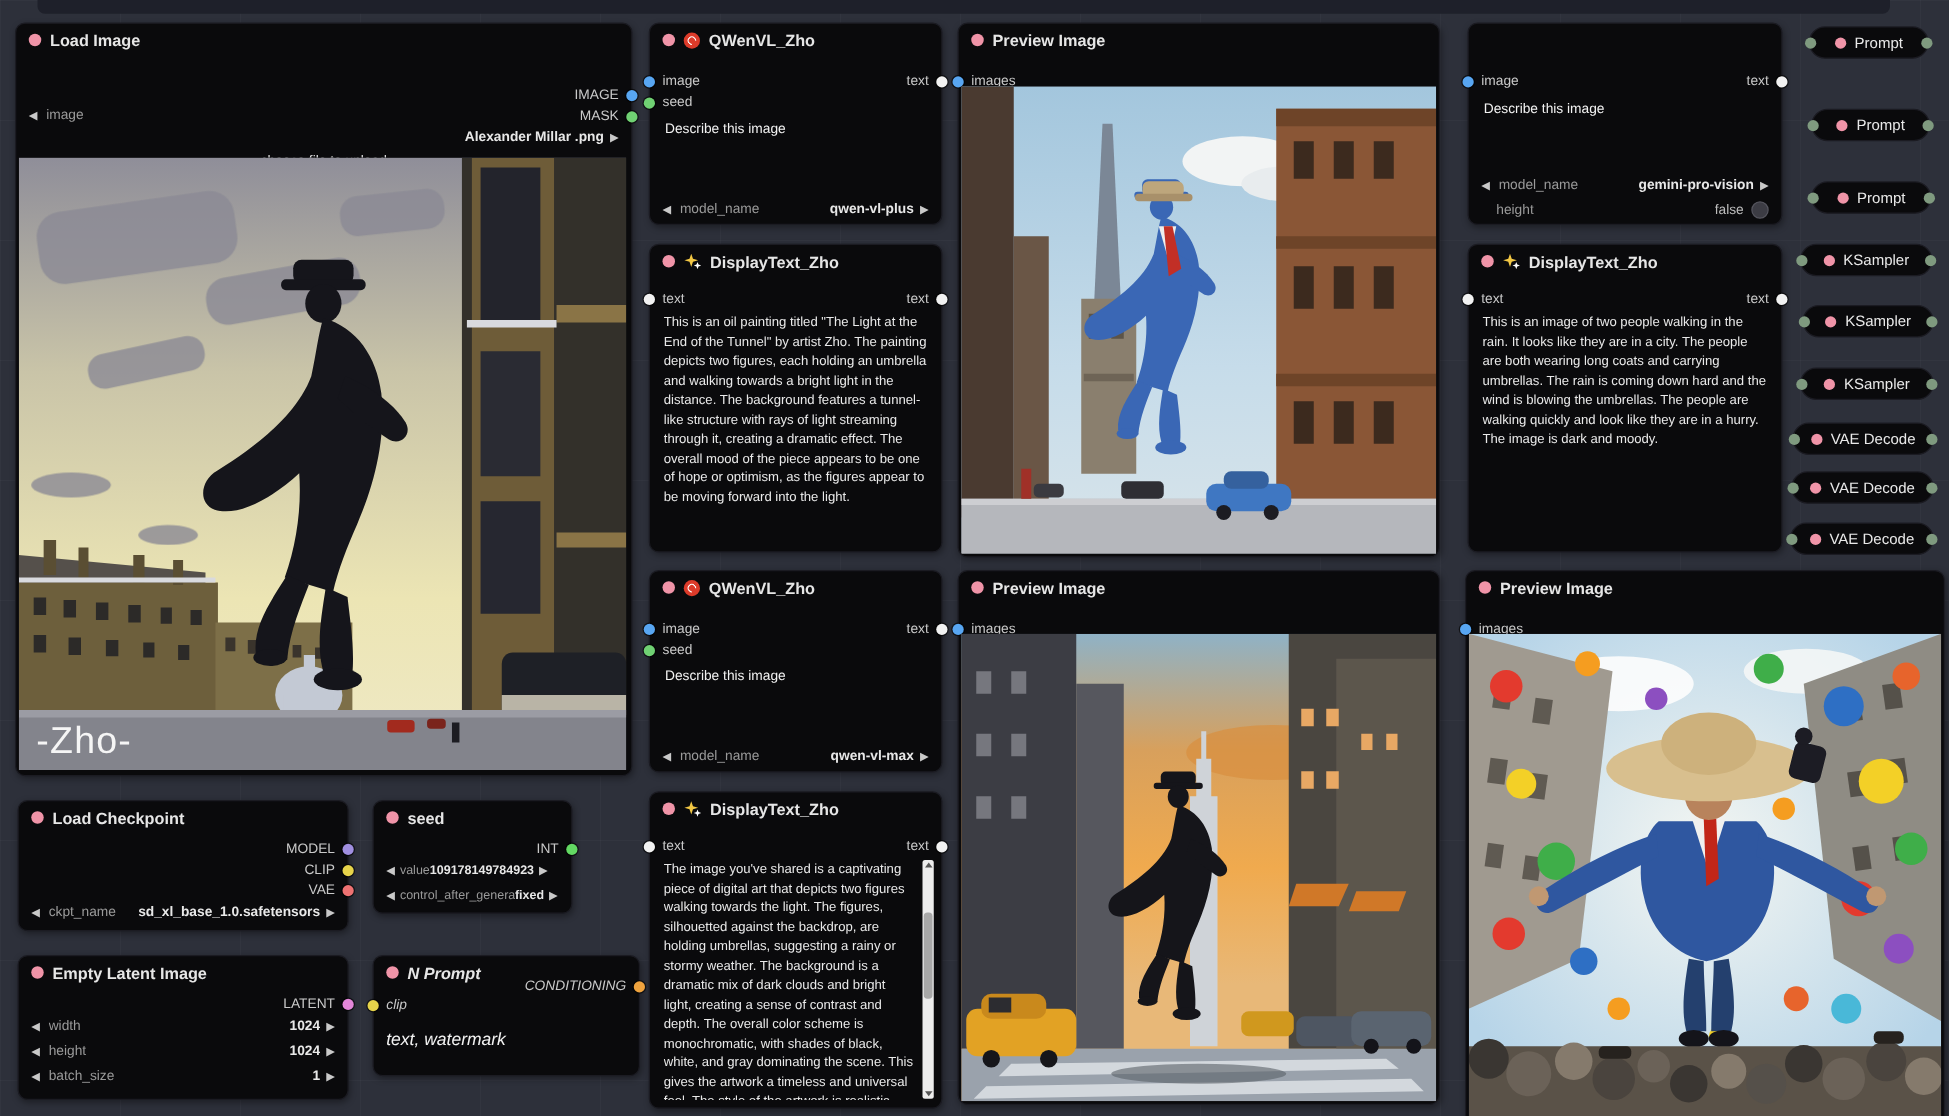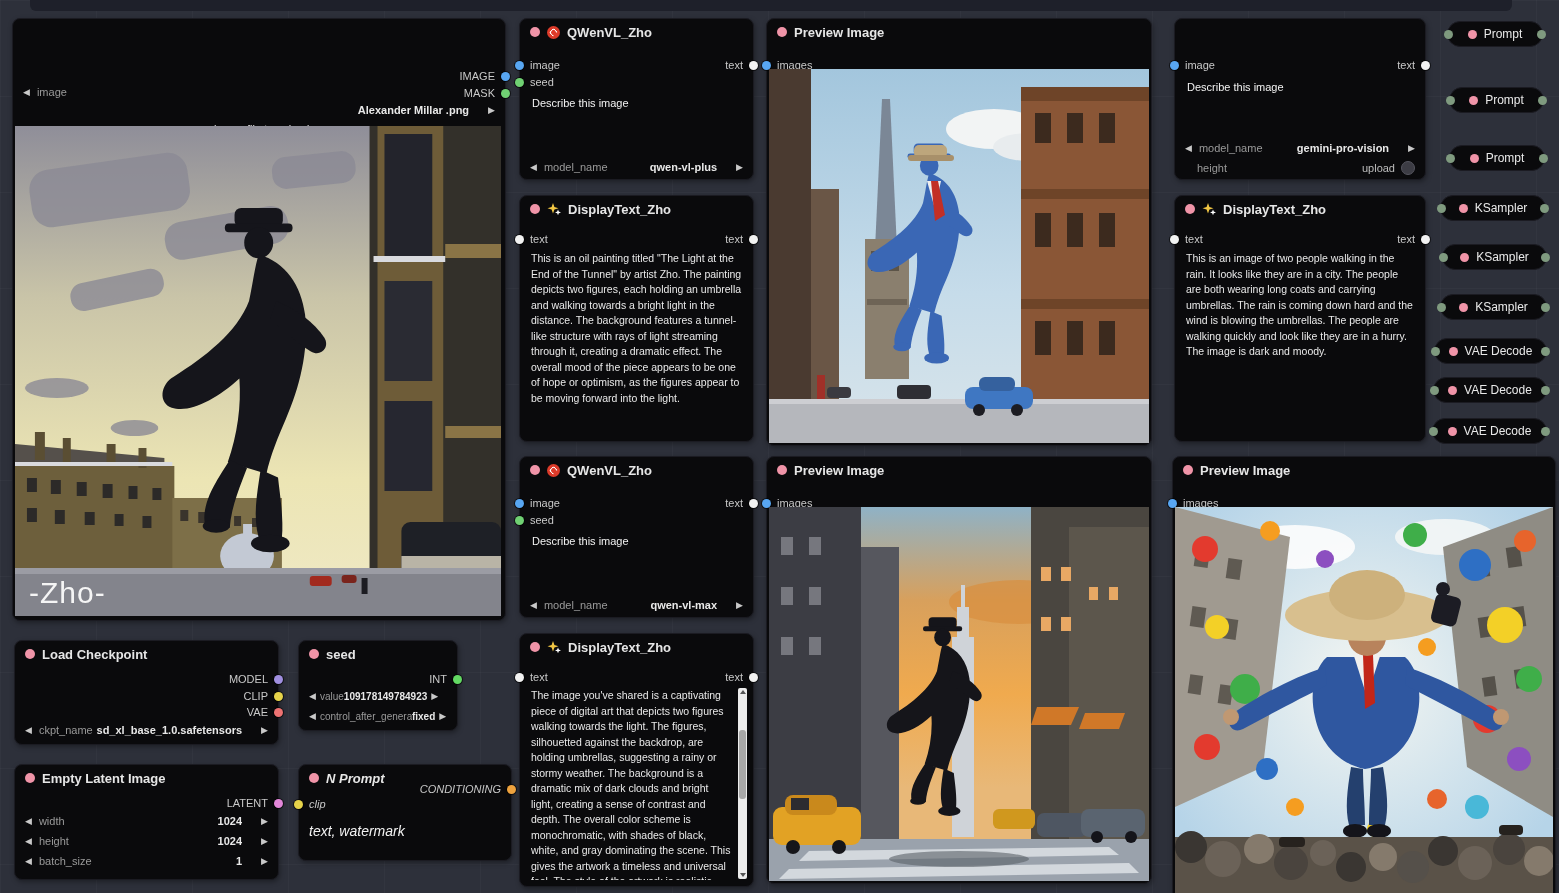--- a/index.html
+++ b/index.html
@@ -16,21 +16,21 @@
   .cdot{width:10px;height:10px;border-radius:50%;background:#f094a8;flex:0 0 auto;}
   .badge{width:13px;height:13px;border-radius:50%;background:#dd3b2a;flex:0 0 auto;display:flex;align-items:center;justify-content:center;}
   .badge::after{content:"";width:5px;height:5px;border:1.5px solid #fff;border-radius:50%;border-bottom-color:transparent;transform:rotate(-45deg);}
   .port{position:absolute;display:flex;align-items:center;gap:6px;font-size:11px;color:#c9c9c9;height:14px;white-space:nowrap;}
   .port.in{left:-5px;}
   .port.out{right:-5px;flex-direction:row;}
   .pdot{width:9px;height:9px;border-radius:50%;flex:0 0 auto;box-shadow:0 0 0 1px rgba(0,0,0,.6);}
   .wrow{position:absolute;left:10px;right:10px;height:16px;display:flex;align-items:center;font-size:11px;color:#b8b8b8;white-space:nowrap;}
   .arrow{color:#c9c9c9;font-size:9px;flex:0 0 auto;}
   .wlabel{margin-left:7px;color:#9a9a9a;overflow:hidden;}
-  .wvalue{margin-left:auto;color:#e8e8e8;font-weight:600;margin-right:19px;overflow:hidden;}
+  .wvalue{margin-left:auto;color:#e8e8e8;font-weight:600;margin-right:5px;overflow:hidden;}
   .ubtn{position:absolute;left:10px;right:10px;text-align:center;font-size:11px;color:#e0e0e0;}
   .bodytext{position:absolute;font-size:10.5px;line-height:1.48;color:#e9e9e9;overflow:hidden;}
   .prompttext{position:absolute;font-size:11px;color:#f2f2f2;}
   .imgbox{position:absolute;overflow:hidden;background:#1a1a1e;}
   .imgbox svg{width:100%;height:100%;display:block;}
   .watermark{position:absolute;left:14px;bottom:6px;font-size:30px;color:#f5f5f5;letter-spacing:1px;font-weight:400;}
   .pill{position:absolute;height:24px;background:#0a0a0c;border:1px solid #1b1b22;border-radius:13px;display:flex;align-items:center;justify-content:center;gap:7px;font-size:12px;color:#e9e9e9;}
   .pill .sdot{position:absolute;width:9px;height:9px;border-radius:50%;background:#7f9a7f;top:50%;margin-top:-4.5px;}
   .pill .sdot.l{left:-4px;} .pill .sdot.r{right:-4px;}
   .pill .cdot{width:9px;height:9px;}
@@ -58,20 +58,24 @@
       <path d="M128 100 C148 108 168 122 178 138 C184 148 174 158 164 152 C148 142 132 128 122 118 Z"></path>
       <path d="M112 274 C108 300 104 322 110 344 C114 356 132 356 134 344 C136 326 132 300 130 282 Z"></path>
       <path d="M80 264 C66 286 52 306 54 328 L80 334 C82 310 92 288 98 272 Z"></path>
       <ellipse cx="122" cy="350" rx="20" ry="9"></ellipse>
       <ellipse cx="66" cy="332" rx="14" ry="7"></ellipse>
     </g>
   </defs>
 </svg>
 
 <div class="node" style="left:12px;top:18px;width:492px;height:601px;">
+  <div class="ntitle">
+    <span class="cdot"></span>
+    <span>Load Image</span>
+  </div>
   <div class="port out" style="top:50px">
     <span>IMAGE</span>
         <span class="pdot" style="background:#58a6f2"></span>
   </div>
   <div class="port out" style="top:67px">
     <span>MASK</span>
         <span class="pdot" style="background:#70d173"></span>
   </div>
   <div class="wrow" style="top:65px">
     <span class="arrow">◀</span>
@@ -418,21 +422,21 @@
   </div>
   <div class="prompttext" style="left:12px;top:62px">Describe this image</div>
   <div class="wrow" style="top:121px">
     <span class="arrow">◀</span>
     <span class="wlabel">model_name</span>
     <span class="wvalue">gemini-pro-vision</span>
     <span class="arrow">▶</span>
   </div>
   <div class="wrow" style="top:141px">
     <span class="wlabel" style="margin-left:12px">height</span>
-    <span class="wvalue" style="margin-right:0;font-weight:400;color:#bdbdbd">upload</span>
+    <span class="wvalue" style="margin-right:0;font-weight:400;color:#bdbdbd">false</span>
     <span class="toggle"></span>
   </div>
 </div>
 
 <div class="node" style="left:1174px;top:195px;width:250px;height:245px;">
   <div class="ntitle">
     <span class="cdot"></span>
     <svg class="spark" width="14" height="14" viewBox="0 0 14 14">
           <polygon points="6,1 7.4,5 11.5,6.2 7.4,7.4 6,11.5 4.6,7.4 0.5,6.2 4.6,5" fill="#f2c744"></polygon>
           <polygon points="11,7.5 11.8,9.6 14,10.4 11.8,11.2 11,13.3 10.2,11.2 8,10.4 10.2,9.6" fill="#fff"></polygon>

